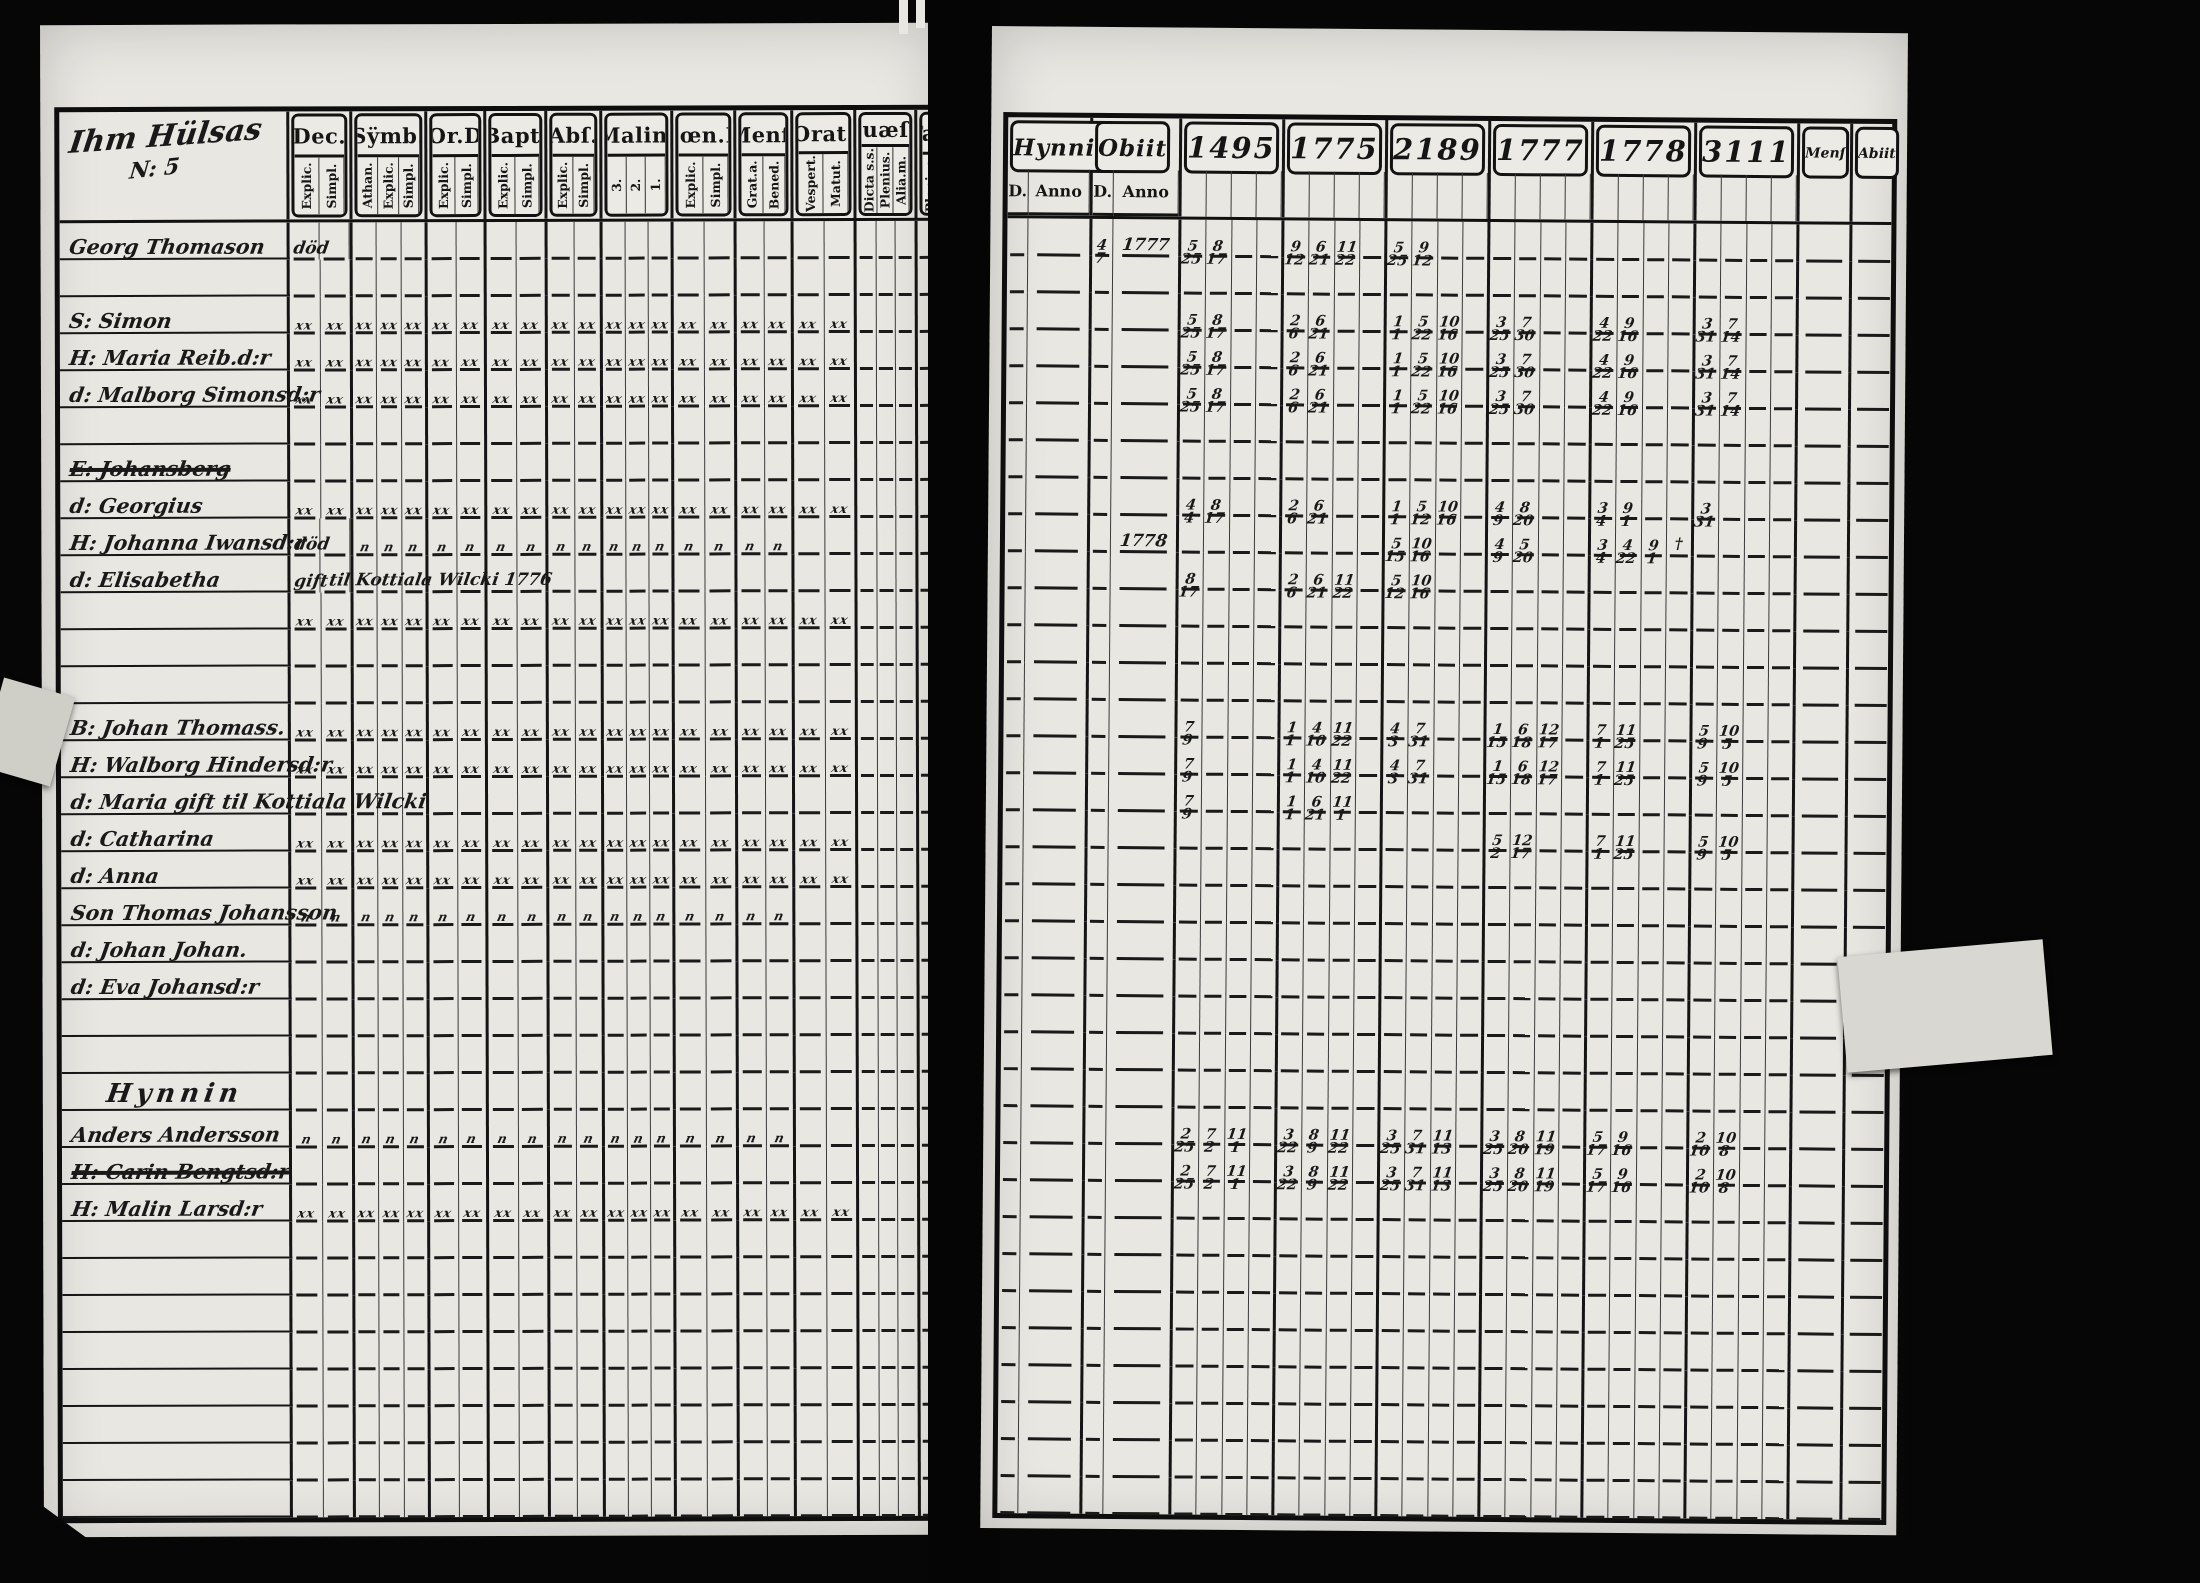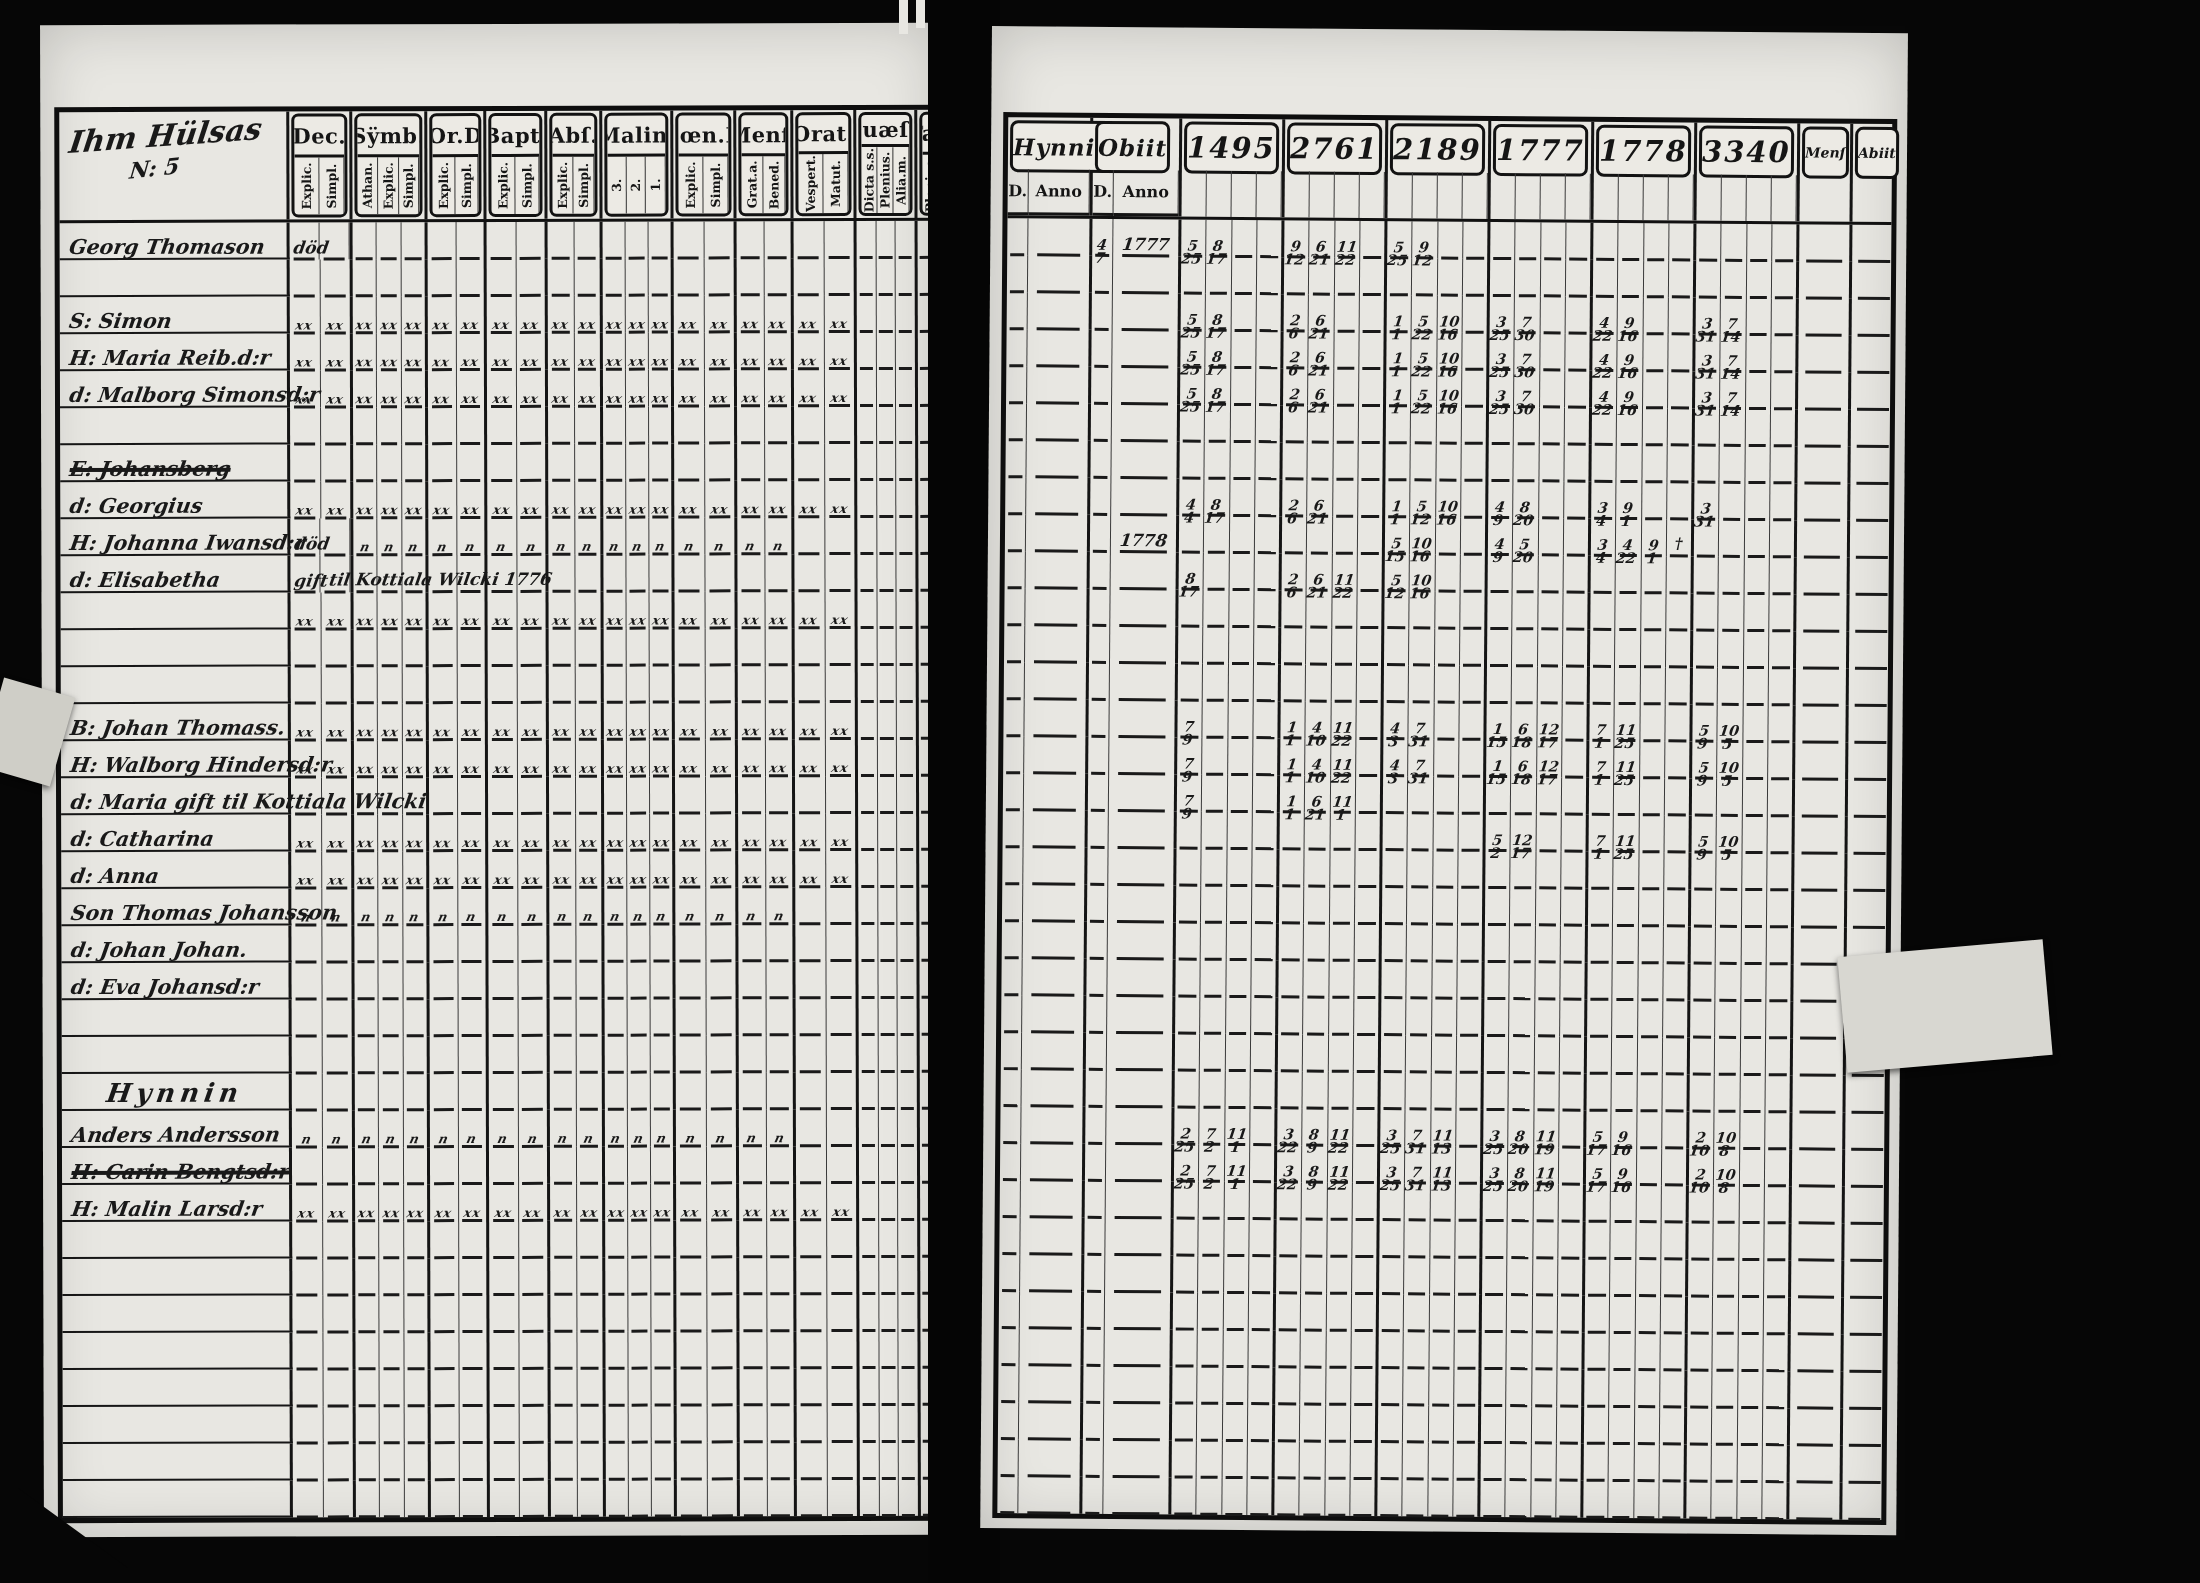--- a/index.html
+++ b/index.html
@@ -2642,21 +2642,21 @@
           <div class="cell" style="width: 100px; flex: 0 0 auto;">
             <div class="ybox ">1495</div>
             <div class="hsubrow">
               <div class="ylines"></div>
               <div class="ylines"></div>
               <div class="ylines"></div>
               <div class="ylines"></div>
             </div>
           </div>
           <div class="cell" style="width: 100px; flex: 0 0 auto;">
-            <div class="ybox ">2761</div>
+            <div class="ybox ">1775</div>
             <div class="hsubrow">
               <div class="ylines"></div>
               <div class="ylines"></div>
               <div class="ylines"></div>
               <div class="ylines"></div>
             </div>
           </div>
           <div class="cell" style="width: 100px; flex: 0 0 auto;">
             <div class="ybox ">2189</div>
             <div class="hsubrow">
@@ -2678,21 +2678,21 @@
           <div class="cell" style="width: 100px; flex: 0 0 auto;">
             <div class="ybox ">1778</div>
             <div class="hsubrow">
               <div class="ylines"></div>
               <div class="ylines"></div>
               <div class="ylines"></div>
               <div class="ylines"></div>
             </div>
           </div>
           <div class="cell" style="width: 100px; flex: 0 0 auto;">
-            <div class="ybox ">3340</div>
+            <div class="ybox ">3111</div>
             <div class="hsubrow">
               <div class="ylines"></div>
               <div class="ylines"></div>
               <div class="ylines"></div>
               <div class="ylines"></div>
             </div>
           </div>
           <div class="cell" style="width: 50px; flex: 0 0 auto;">
             <div class="ybox abox">Menſ</div>
           </div>

